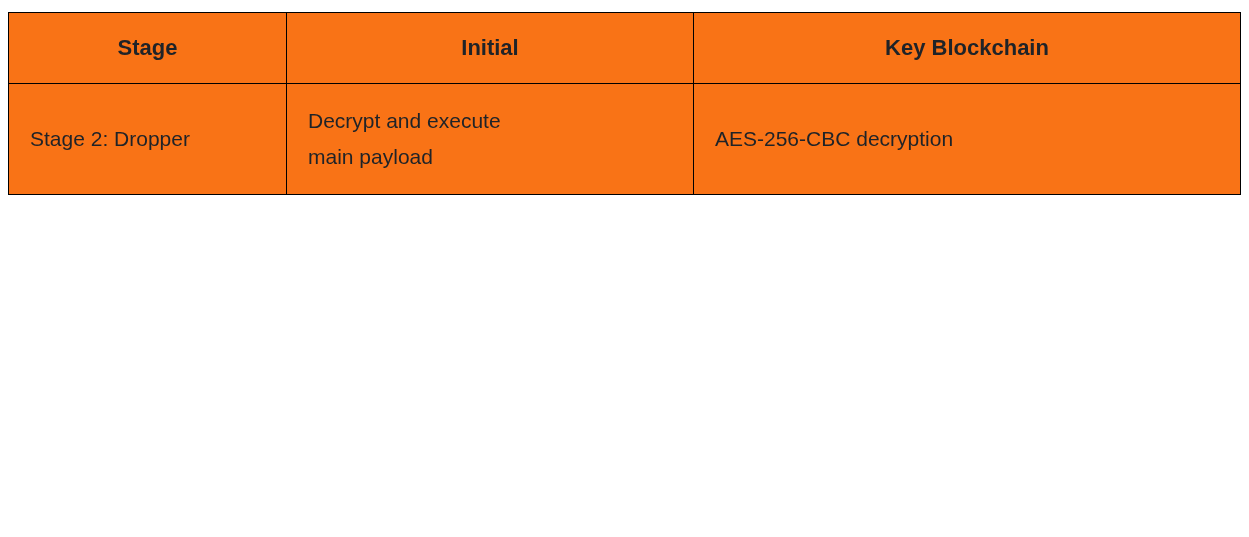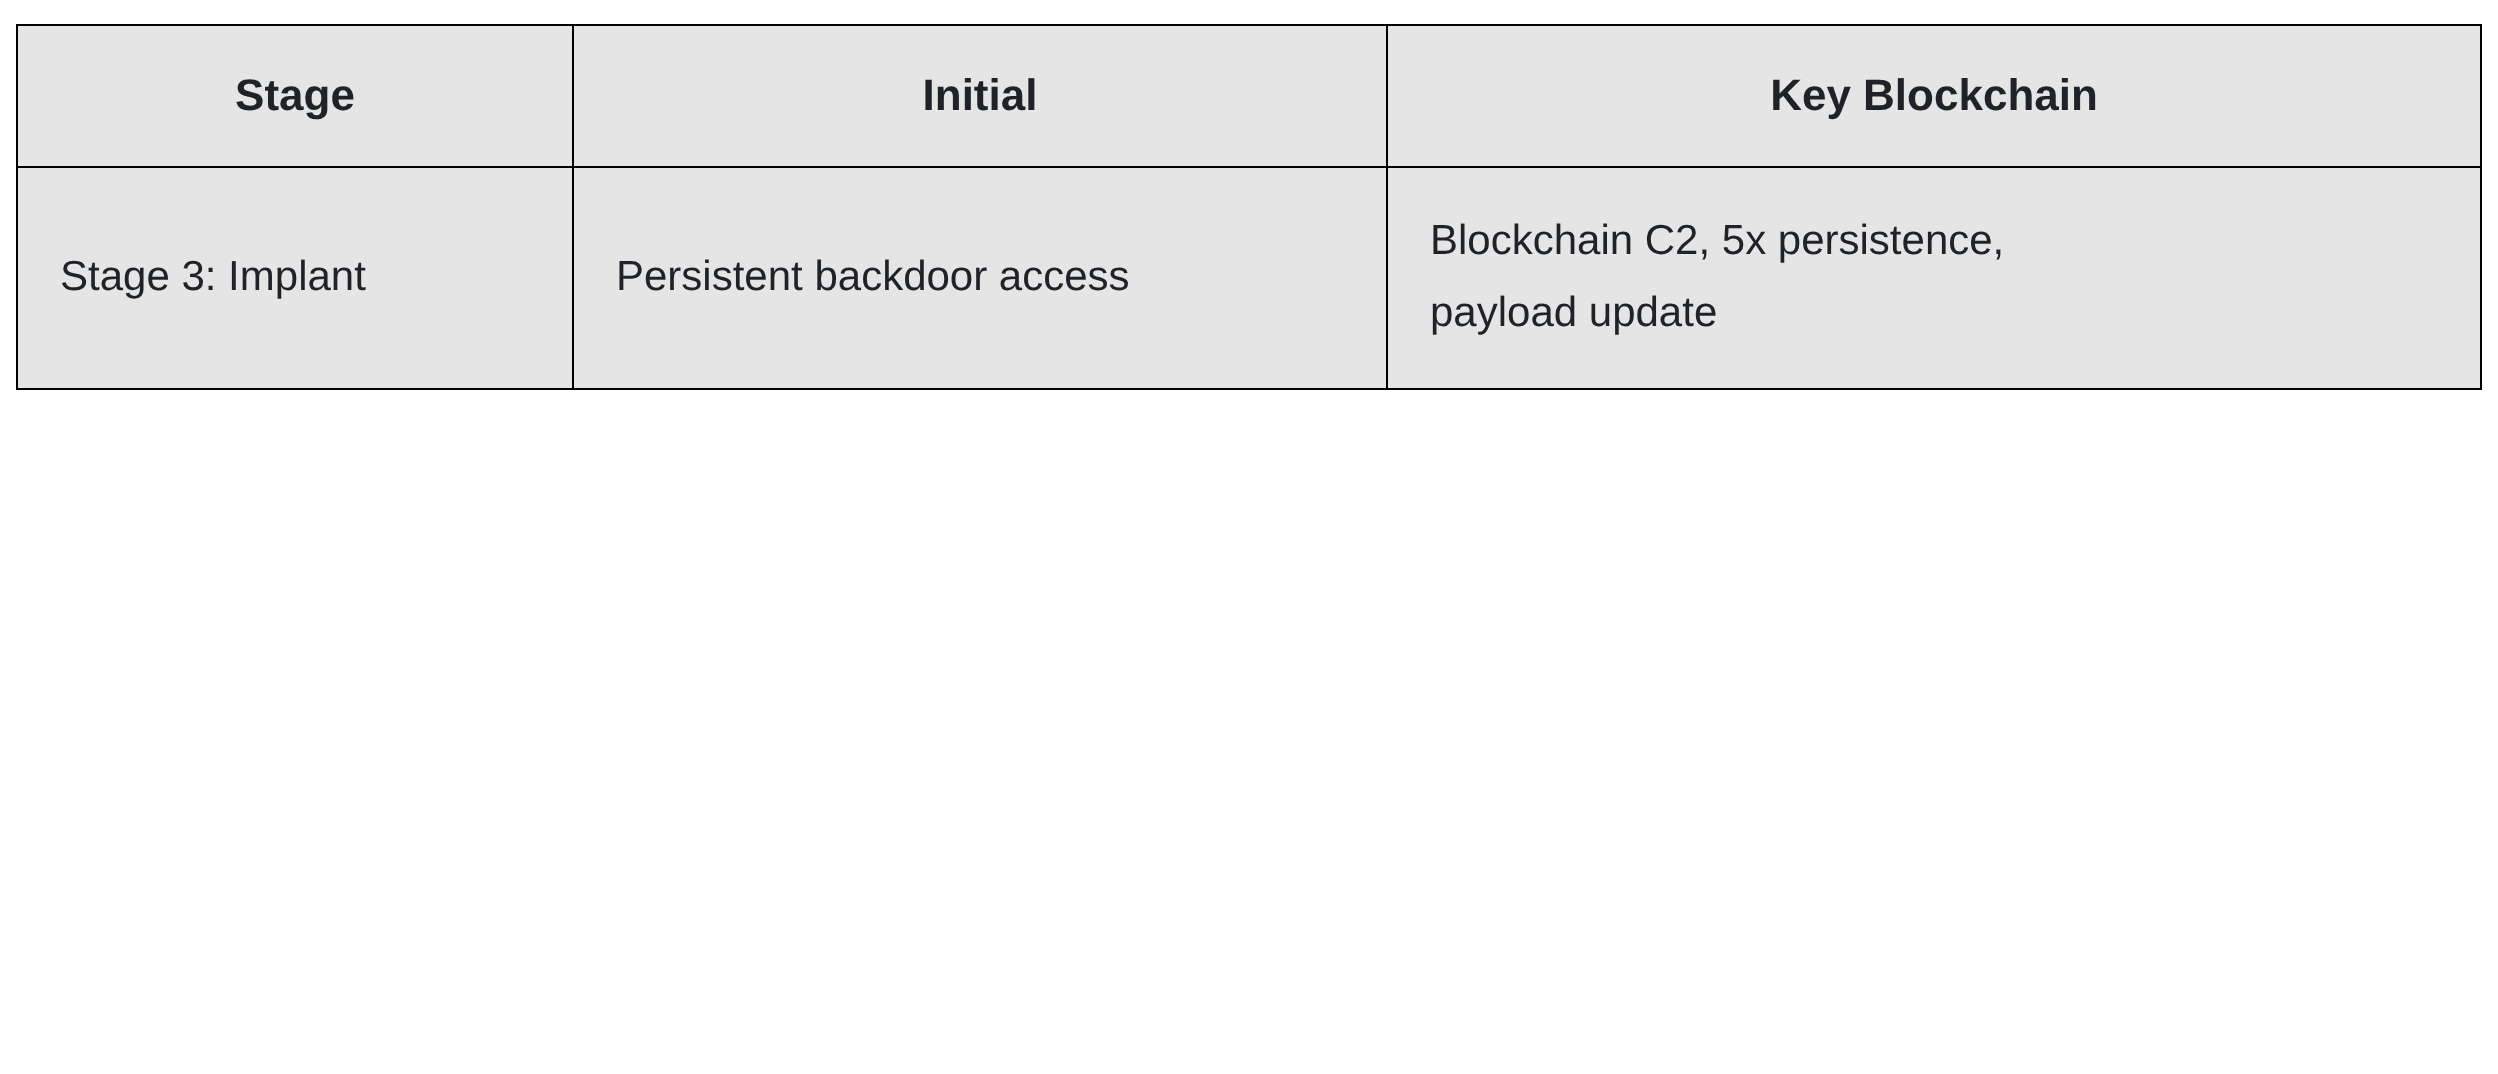--- a/index.html
+++ b/index.html
@@ -18,21 +18,21 @@
     border-collapse: collapse;
     table-layout: fixed;
     background: #ffffff;
   }
   .stage-table th,
   .stage-table td {
     border: 1.5px solid #000000;
     color: #1f2328;
     font-size: 21px;
     line-height: 36px;
-    background: #e5e5e5;
+    background: #f97316;
   }
   .stage-table th {
     font-weight: bold;
     font-size: 22px;
     text-align: center;
     vertical-align: middle;
     height: 71px;
   }
   .stage-table td {
     text-align: left;
@@ -58,20 +58,20 @@
     <col class="c-capability">
   </colgroup>
   <thead>
     <tr>
       <th>Stage</th>
       <th>Initial</th>
       <th>Key Blockchain</th>
     </tr>
   </thead>
   <tbody>
-    <tr class="row-3">
-      <td>Stage 3: Implant</td>
-      <td>Persistent backdoor access</td>
-      <td>Blockchain C2, 5x persistence,
-payload update</td>
+    <tr class="row-2">
+      <td>Stage 2: Dropper</td>
+      <td>Decrypt and execute
+main payload</td>
+      <td>AES-256-CBC decryption</td>
     </tr>
   </tbody>
 </table>
 
 </body></html>

